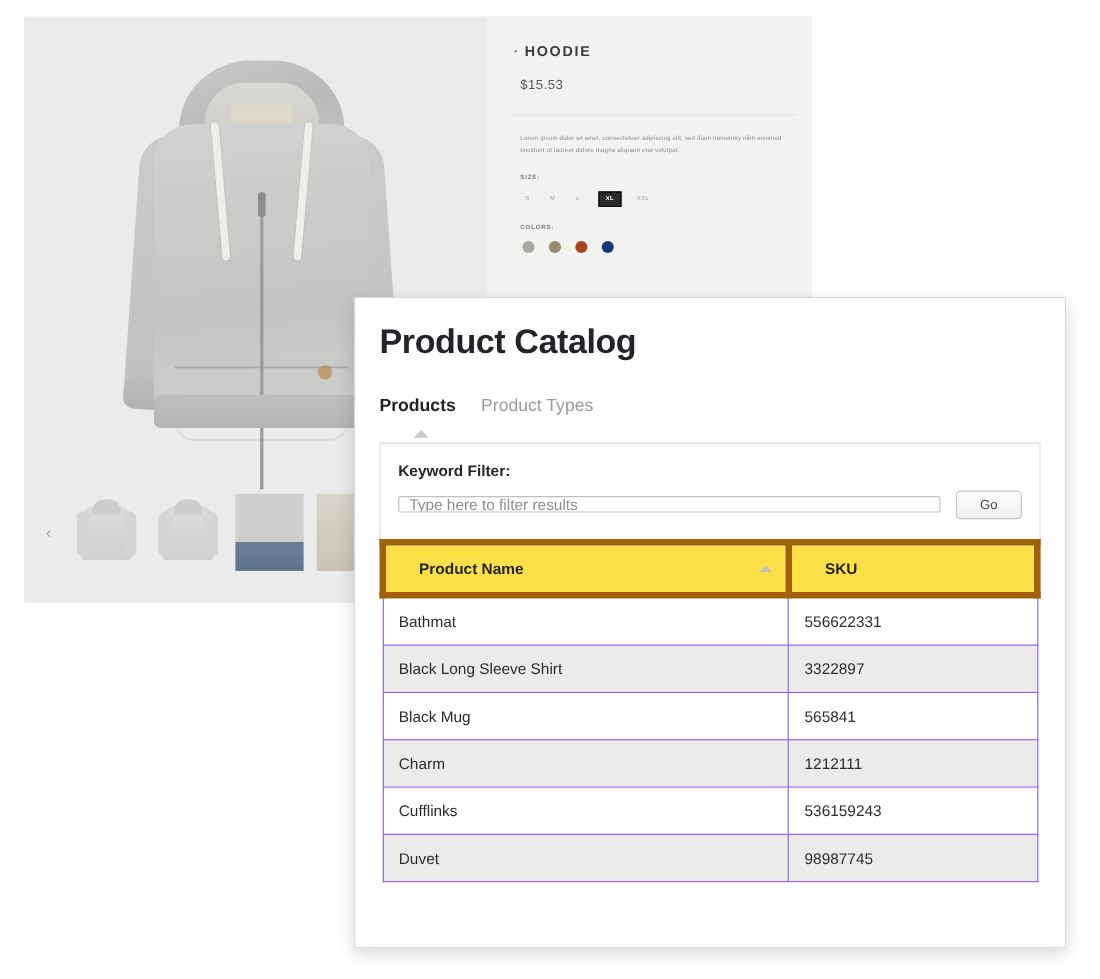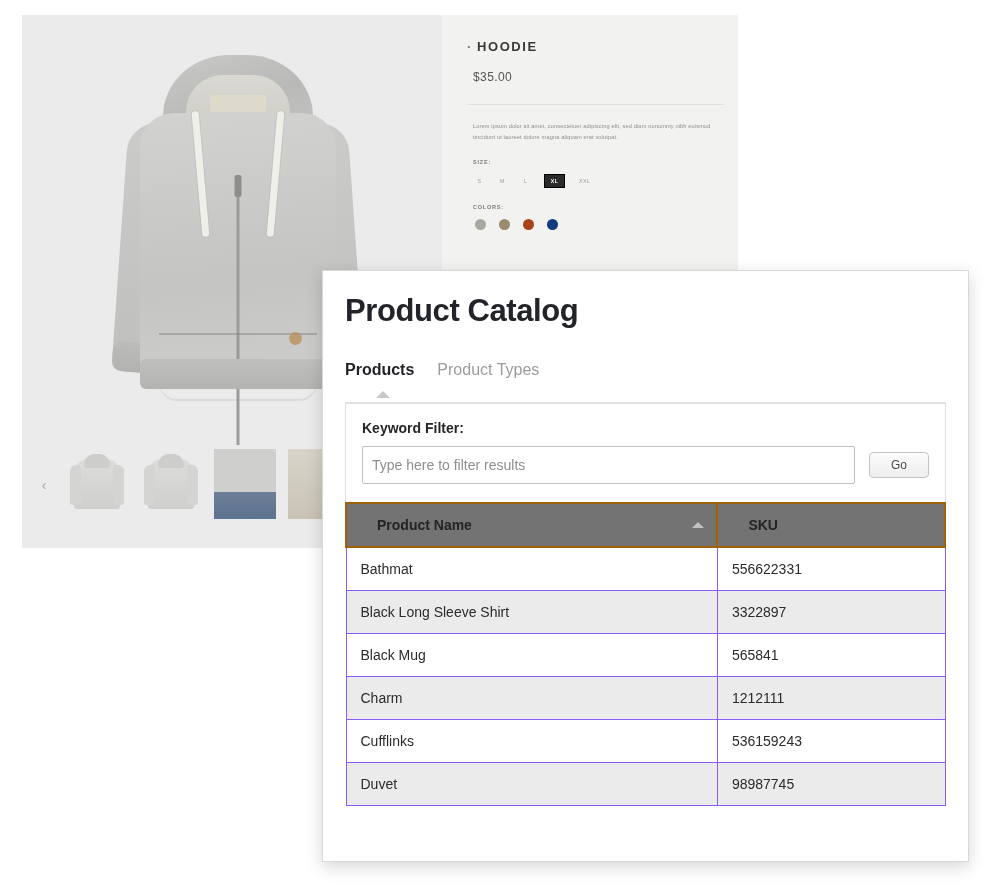--- a/index.html
+++ b/index.html
@@ -382,21 +382,21 @@
     color: #262626;
     margin: 0 0 10px 0;
   }
   .filter-row {
     display: flex;
     align-items: center;
     gap: 14px;
   }
   .filter-input {
     flex: 1;
-    height: 38px;
+    height: 15px;
     border: 1px solid #bfbfbf;
     border-radius: 2px;
     padding: 0 9px;
     font-size: 14px;
     color: #333;
     font-family: "Liberation Sans", sans-serif;
     background: #fff;
     box-sizing: border-box;
   }
   .filter-input::placeholder { color: #8e8e8e; }
@@ -412,22 +412,22 @@
     cursor: pointer;
     padding: 0;
   }
 
   table.catalog {
     width: 100%;
     border-collapse: collapse;
     table-layout: fixed;
   }
   table.catalog th {
-    background: #737373;
-    border: 2px solid #a16207;
+    background: #fde047;
+    border: 6px solid #a16207;
     font-size: 14px;
     font-weight: bold;
     color: #242424;
     text-align: left;
     padding: 13px 30px;
     position: relative;
   }
   table.catalog td {
     border: 1px solid #8b5cf6;
     font-size: 14px;
@@ -495,21 +495,21 @@
           </div>
         </div>
         <div class="thumb photo1"></div>
         <div class="thumb photo2"></div>
       </div>
     </div>
 
     <div class="bg-right">
       <div class="bg-inner">
         <div class="bg-title">HOODIE</div>
-        <div class="bg-price">$35.00</div>
+        <div class="bg-price">$15.53</div>
         <div class="bg-rule"></div>
         <div class="bg-desc">Lorem ipsum dolor sit amet, consectetuer adipiscing elit, sed diam nonummy nibh euismod tincidunt ut laoreet dolore magna aliquam erat volutpat.</div>
 
         <div class="bg-sublabel">SIZE:</div>
         <div class="size-row">
           <div class="size-opt">S</div>
           <div class="size-opt">M</div>
           <div class="size-opt">L</div>
           <div class="size-opt sel">XL</div>
           <div class="size-opt">XXL</div>

